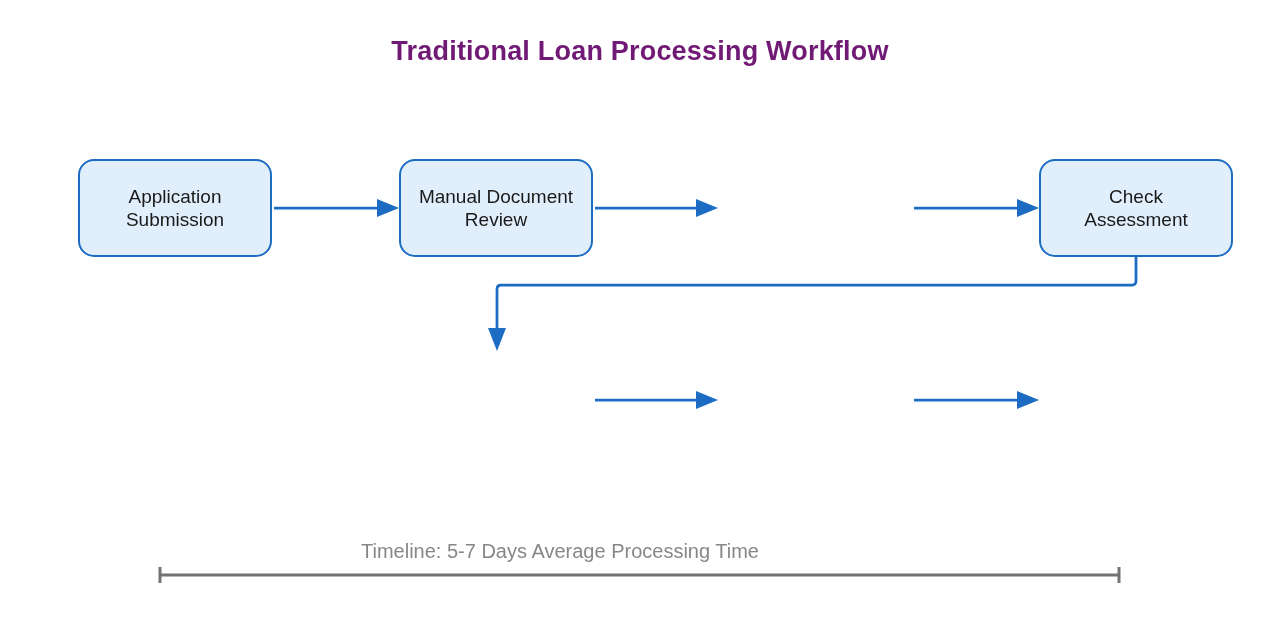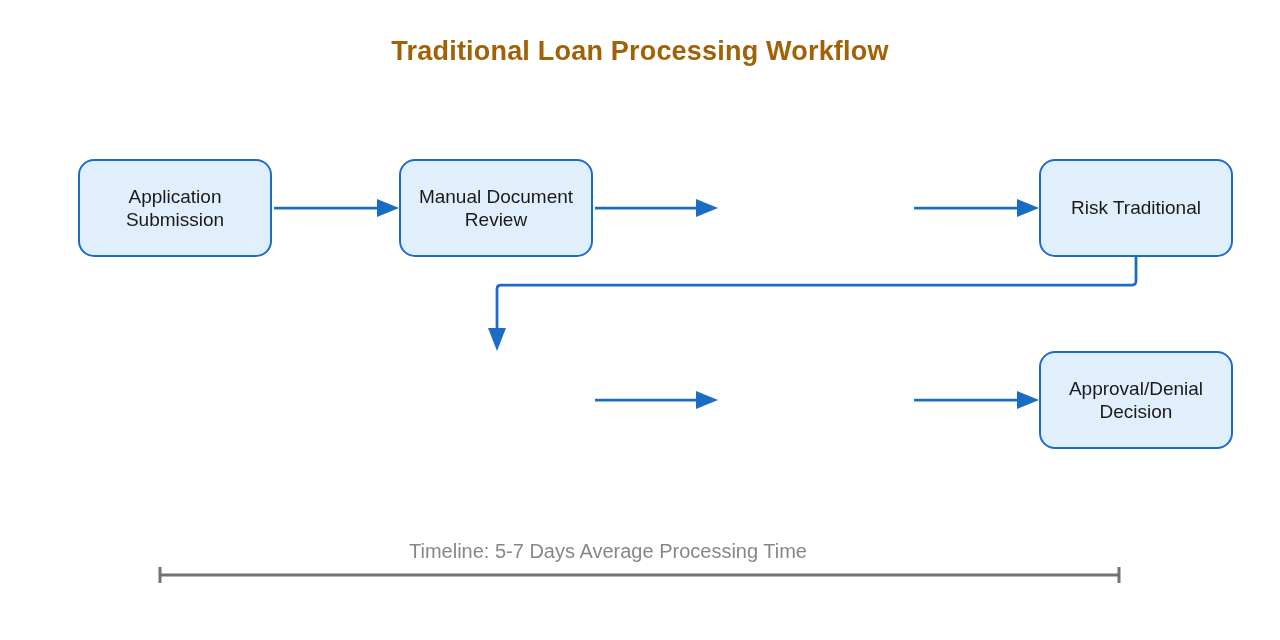--- a/index.html
+++ b/index.html
@@ -17,21 +17,21 @@
   }
   .title {
     position: absolute;
     top: 36px;
     left: 0;
     width: 1280px;
     margin: 0;
     text-align: center;
     font-size: 27px;
     font-weight: bold;
-    color: #a16207;
+    color: #701a75;
     letter-spacing: 0.2px;
   }
   .edges {
     position: absolute;
     top: 0;
     left: 0;
     width: 1280px;
     height: 640px;
   }
   .edge line, .edge path {
@@ -74,21 +74,20 @@
   .col3 { left: 718px; }
   .col4 { left: 1039px; }
   .timeline-label {
     position: absolute;
     top: 540px;
     left: 0;
     width: 1120px;
     text-align: center;
     font-size: 20px;
     color: #878787;
-    padding-left: 48px;
   }
 </style>
 </head>
 <body>
 
 <div class="stage">
 
   <h1 class="title">Traditional Loan Processing Workflow</h1>
 
   <svg class="edges" width="1280" height="640" viewBox="0 0 1280 640" aria-hidden="true">
@@ -133,24 +132,21 @@
   <div class="node row1 col1">
     <span class="node-label">Application Submission</span>
   </div>
 
   <div class="node row1 col2">
     <span class="node-label">Manual Document Review</span>
   </div>
 
 
   <div class="node row1 col4">
-    <span class="node-label">Risk Traditional</span>
+    <span class="node-label">Check Assessment</span>
   </div>
 
 
 
-  <div class="node row2 col4">
-    <span class="node-label">Approval/Denial Decision</span>
-  </div>
 
   <div class="timeline-label">Timeline: 5-7 Days Average Processing Time</div>
 
 </div>
 
 </body></html>

